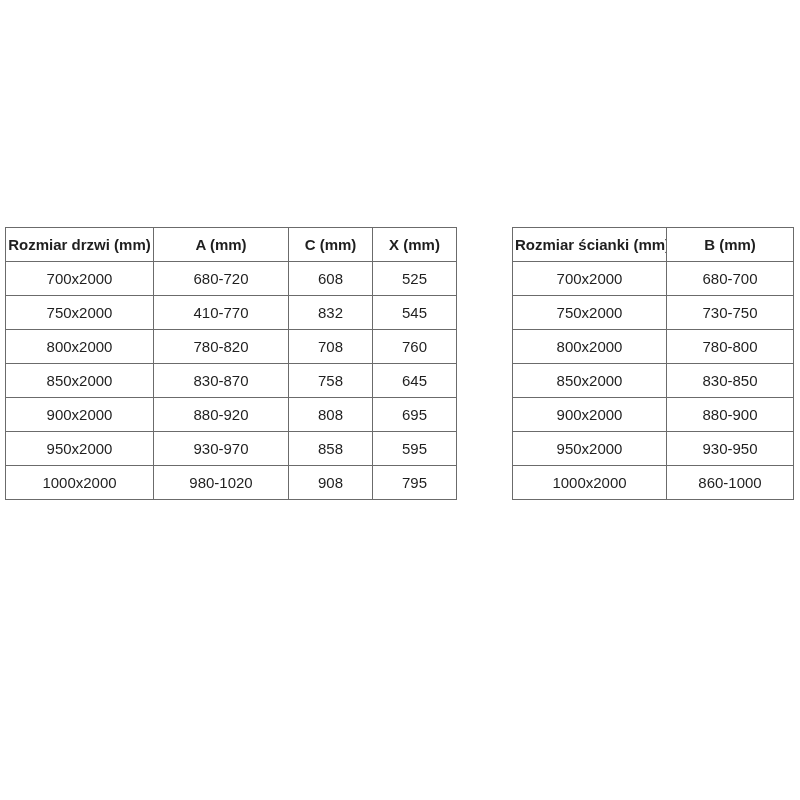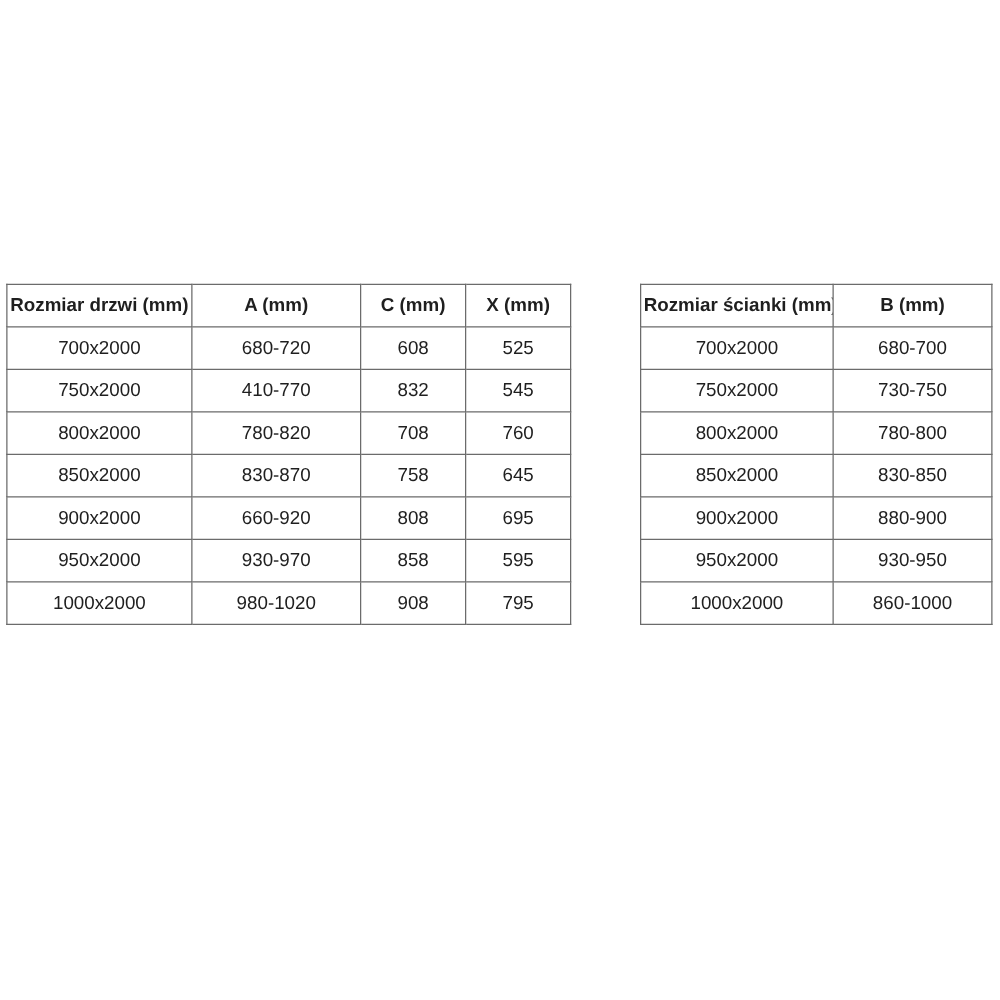--- a/index.html
+++ b/index.html
@@ -87,21 +87,21 @@
             <td>760</td>
           </tr>
           <tr>
             <td>850x2000</td>
             <td>830-870</td>
             <td>758</td>
             <td>645</td>
           </tr>
           <tr>
             <td>900x2000</td>
-            <td>660-920</td>
+            <td>880-920</td>
             <td>808</td>
             <td>695</td>
           </tr>
           <tr>
             <td>950x2000</td>
             <td>930-970</td>
             <td>858</td>
             <td>595</td>
           </tr>
           <tr>

